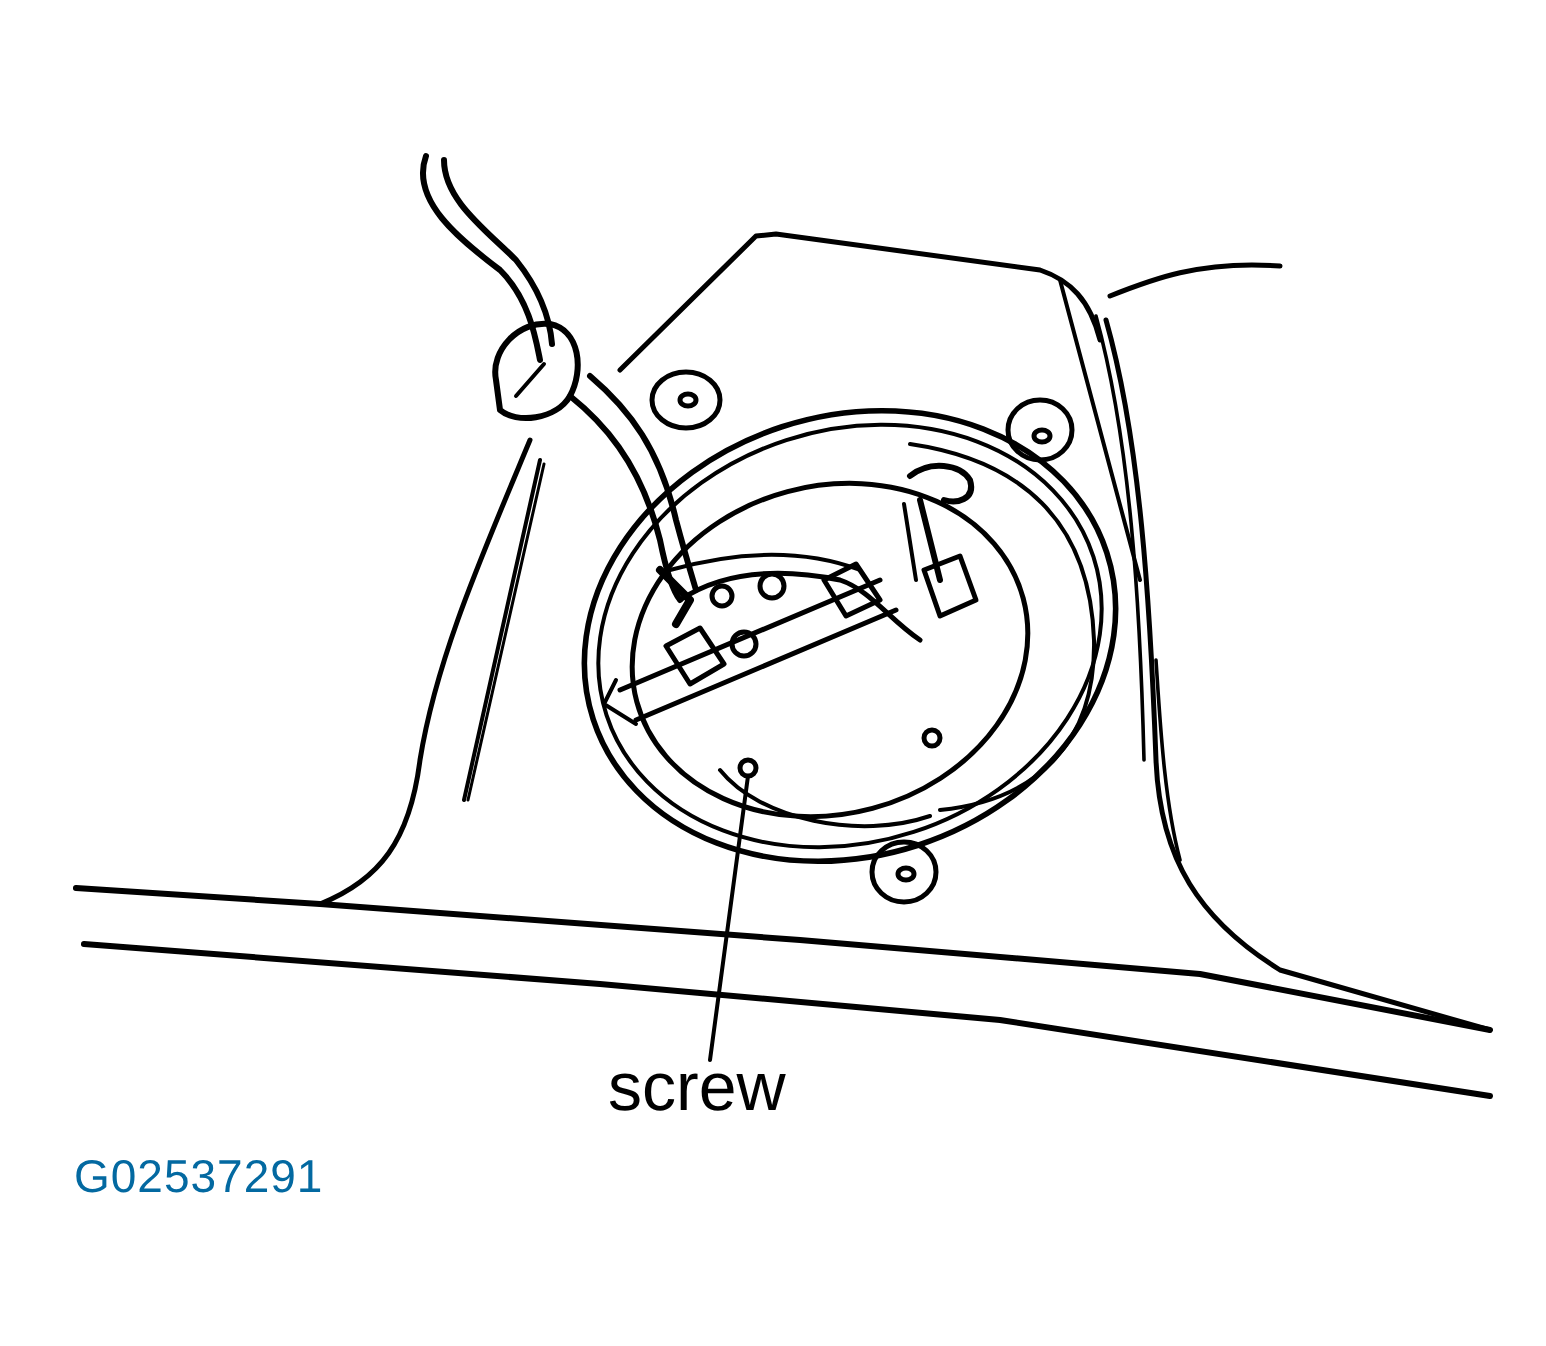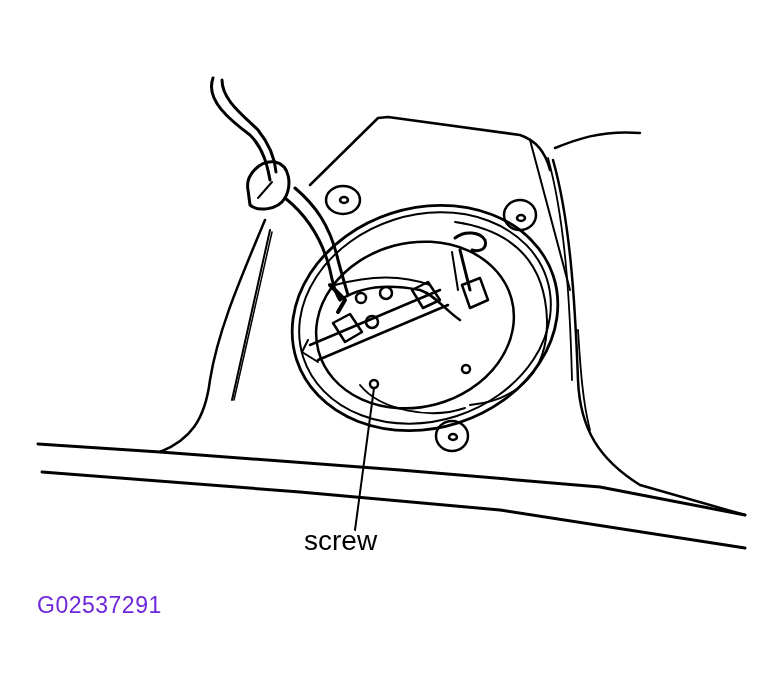--- a/index.html
+++ b/index.html
@@ -1,19 +1,19 @@
 <!DOCTYPE html>
 <html><head>
   <meta charset="utf-8">
   <style>
     html, body { margin: 0; padding: 0; background: #ffffff; }
     body { width: 773px; height: 673px; position: relative; overflow: hidden; font-family: "Liberation Sans", sans-serif; }
     #diagram { position: absolute; left: 0; top: 0; width: 773px; height: 673px; }
-    .callout-label { position: absolute; left: 304px; top: 527px; font-size: 28px; color: #000; letter-spacing: 0px; line-height: 1; }
-    .figure-id { position: absolute; left: 37px; top: 594px; font-size: 23px; color: #6d28d9; line-height: 1; letter-spacing: 0.5px; }
+    .callout-label { position: absolute; left: 304px; top: 527px; font-size: 34px; color: #000; letter-spacing: 0px; line-height: 1; }
+    .figure-id { position: absolute; left: 37px; top: 577px; font-size: 23px; color: #0369a1; line-height: 1; letter-spacing: 0.5px; }
     svg path, svg line, svg ellipse, svg circle, svg polyline { stroke: #000; fill: none; stroke-linecap: round; stroke-linejoin: round; }
   </style>
 </head>
 <body>
 
 <svg id="diagram" viewBox="0 0 773 673" xmlns="http://www.w3.org/2000/svg">
 
   <g stroke-width="3">
     <path d="M38 444 L160 452 L400 470 L600 487 L745 515"></path>
     <path d="M42 472 L300 492 L500 510 L745 548"></path>

